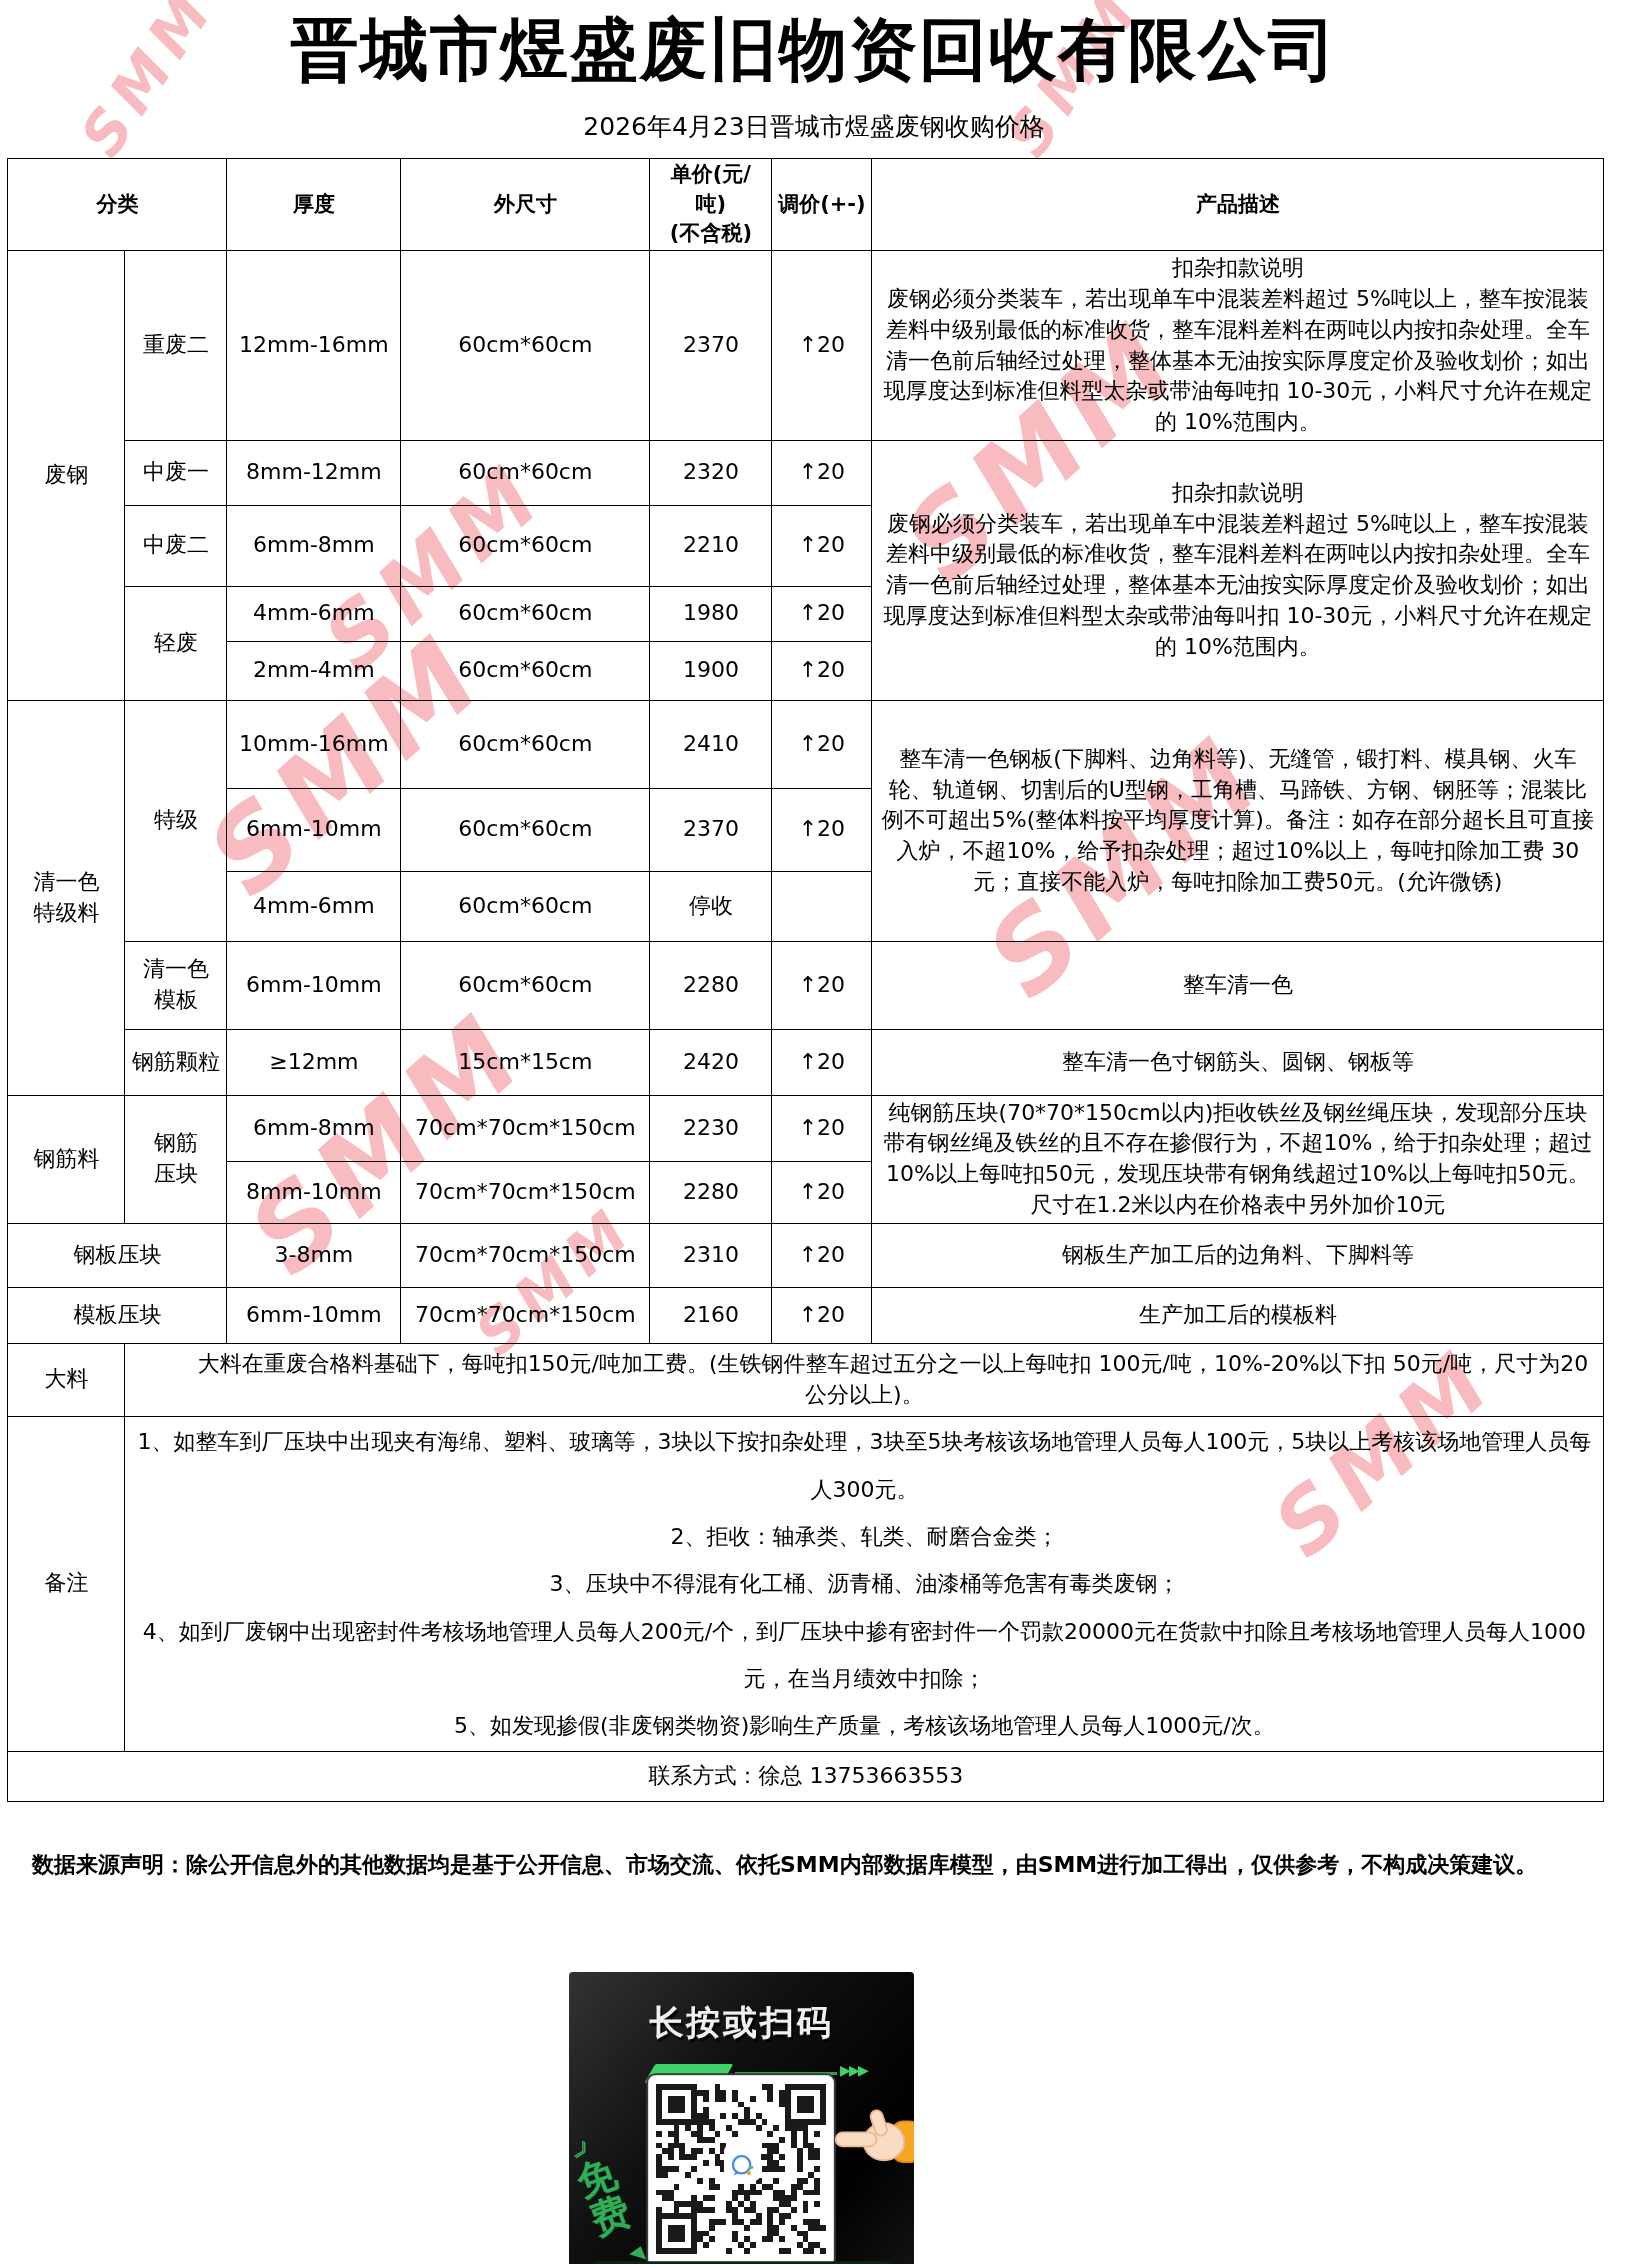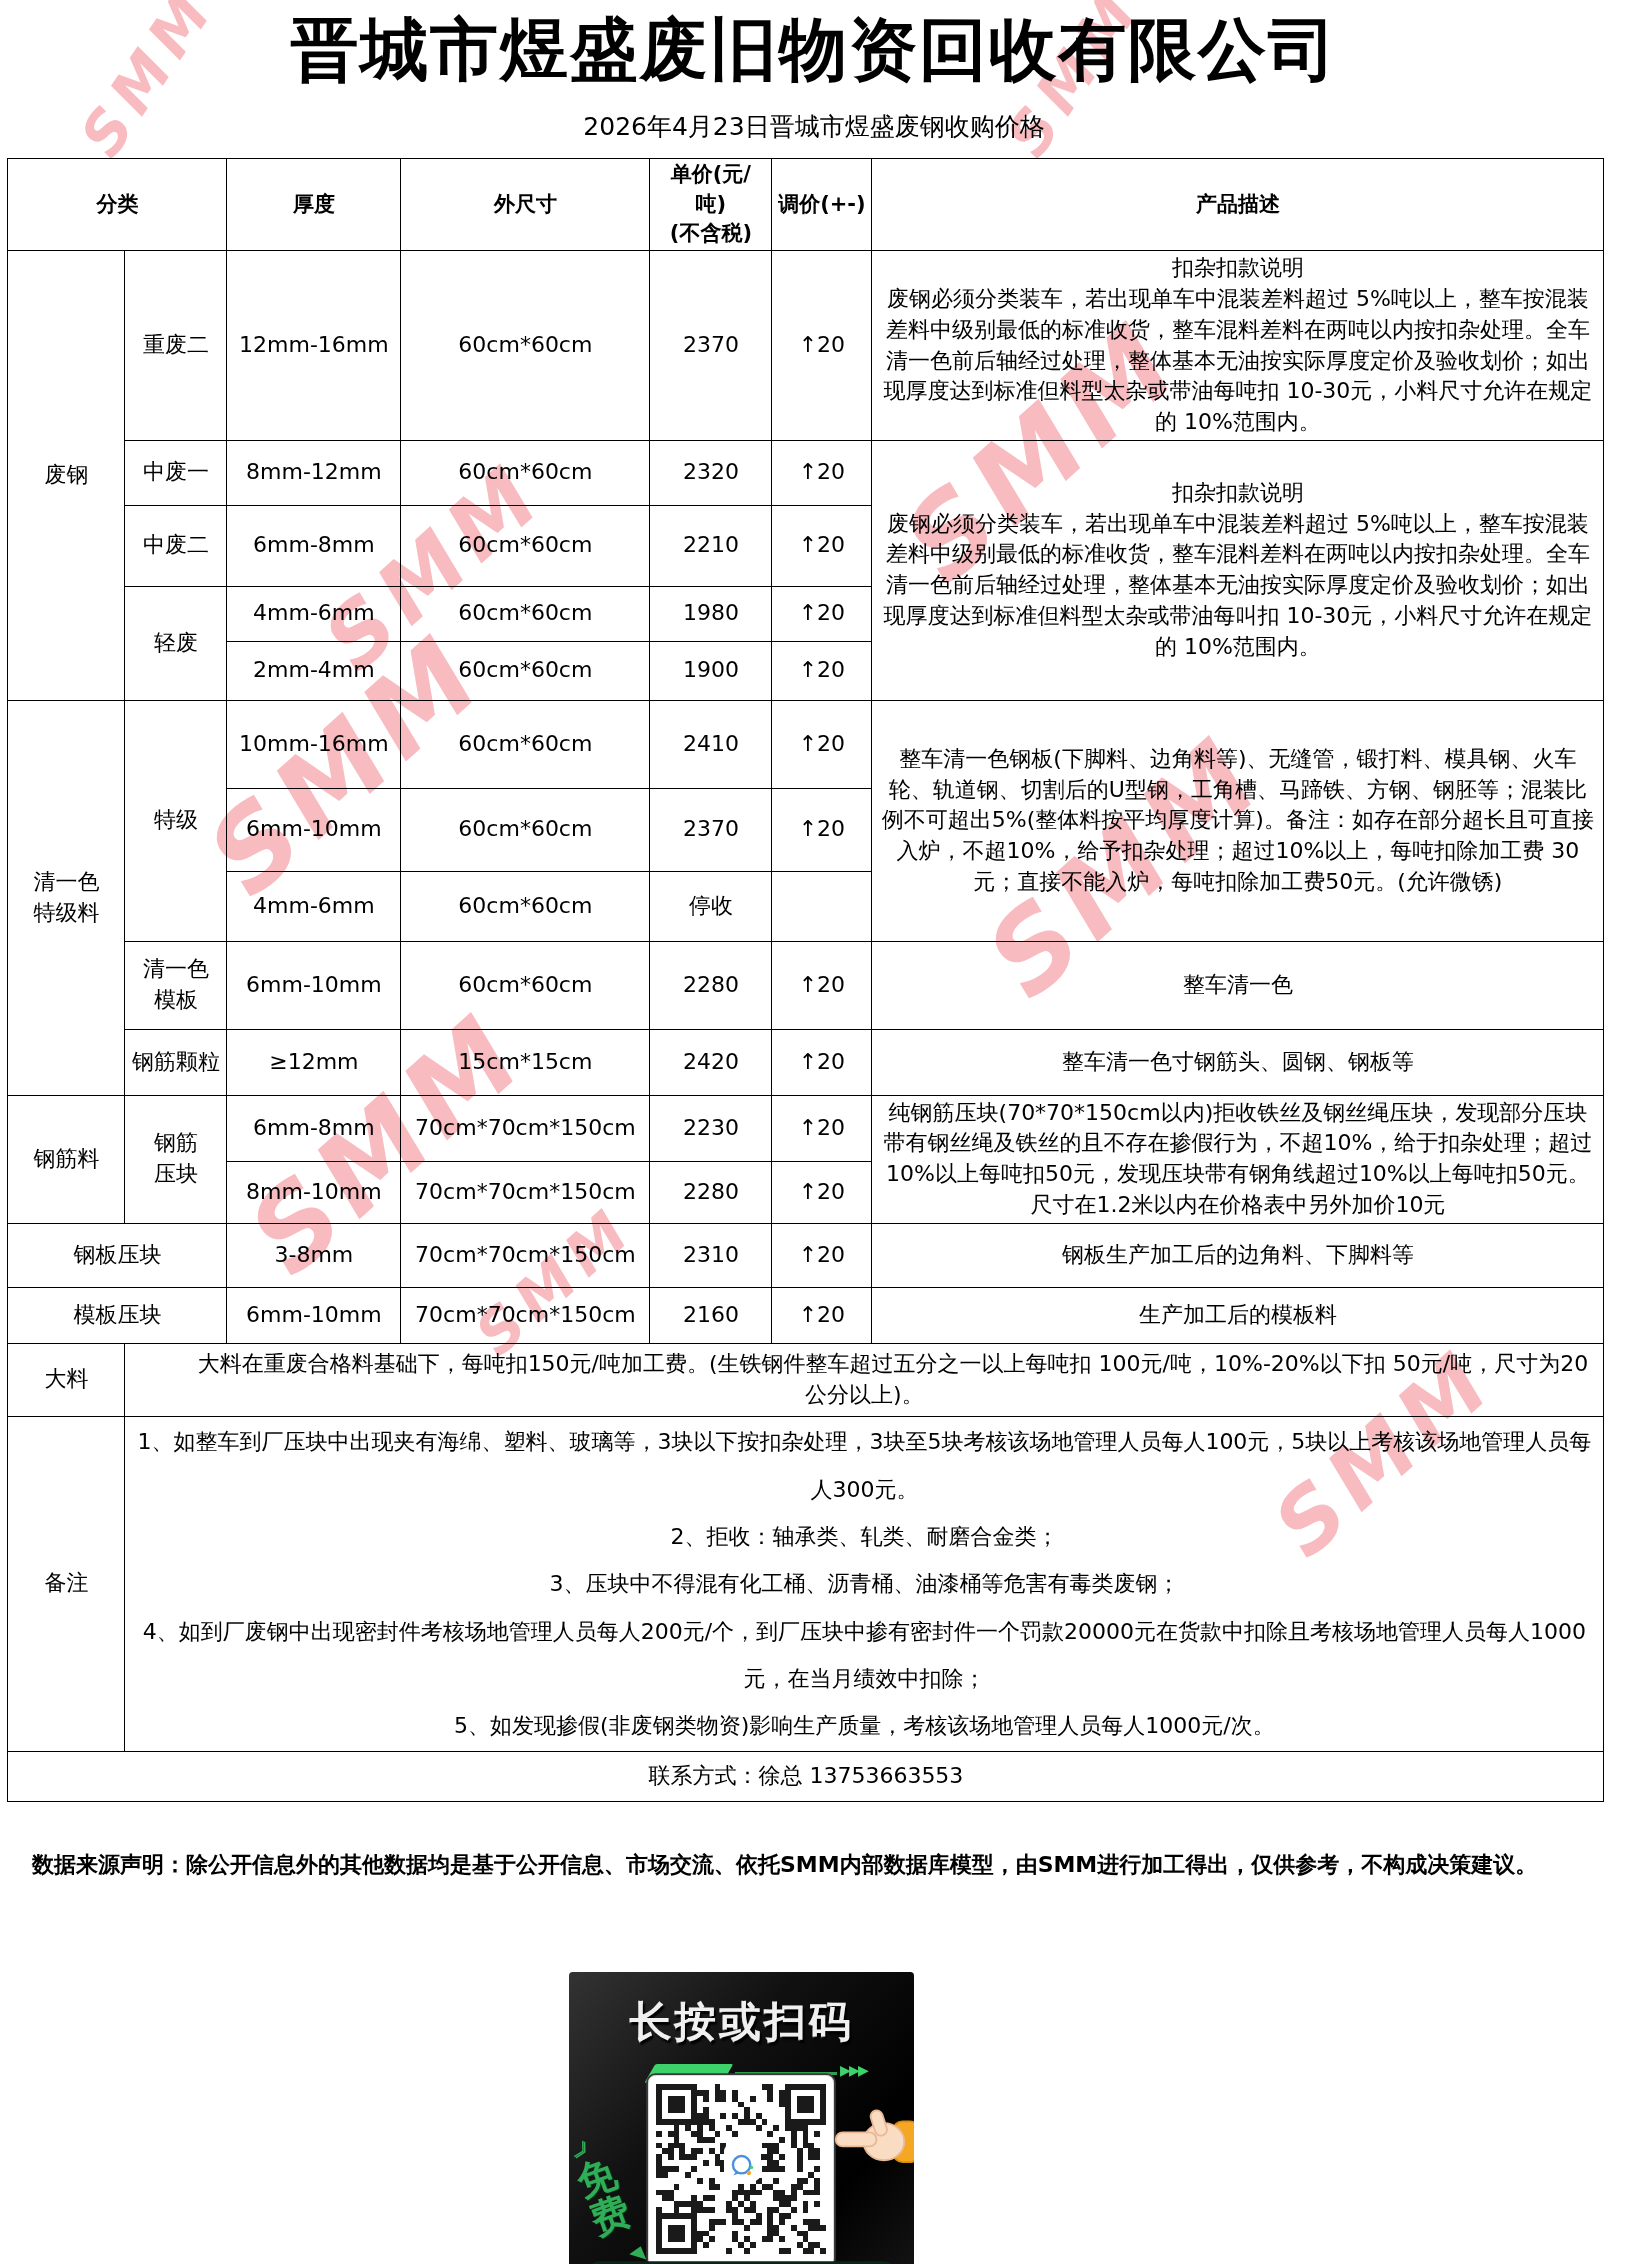--- a/index.html
+++ b/index.html
@@ -52,21 +52,21 @@
   tr.r16{height:218px;} tr.r17{height:50px;}
   
   .disclaimer { margin:48px 0 0 32px; font-weight:bold; font-size:22px; }
   
   .banner {
     position:relative; margin:92px 0 0 569px; width:345px; height:360px;
     background:linear-gradient(130deg,#333 0%,#111 35%,#000 70%,#1a1a1a 100%);
     border-radius:3.7px; overflow:hidden;
   }
   .banner-title {
-    margin-top:22px; text-align:center; font-size:42px; font-weight:900;
+    margin-top:28px; text-align:center; font-size:34px; font-weight:900;
     color:#f0f0f0; letter-spacing:2.8px;
     text-shadow:1.8px 2.8px 1.8px #000, 0 0.9px 0 #888;
   }
   .qr-tab {
     position:absolute; left:81px; top:92px; width:78px; height:18.5px;
     background:#3ed36a; transform:skewX(-30deg); border-radius:1.8px;
   }
   .qr-tabline { position:absolute; left:166px; top:100px; width:102px; height:2.8px; background:#2f9e52; }
   .qr-arrows { position:absolute; left:271px; top:90px; color:#3ed36a; font-size:14px; letter-spacing:-1.8px; }
   .qr-card {

